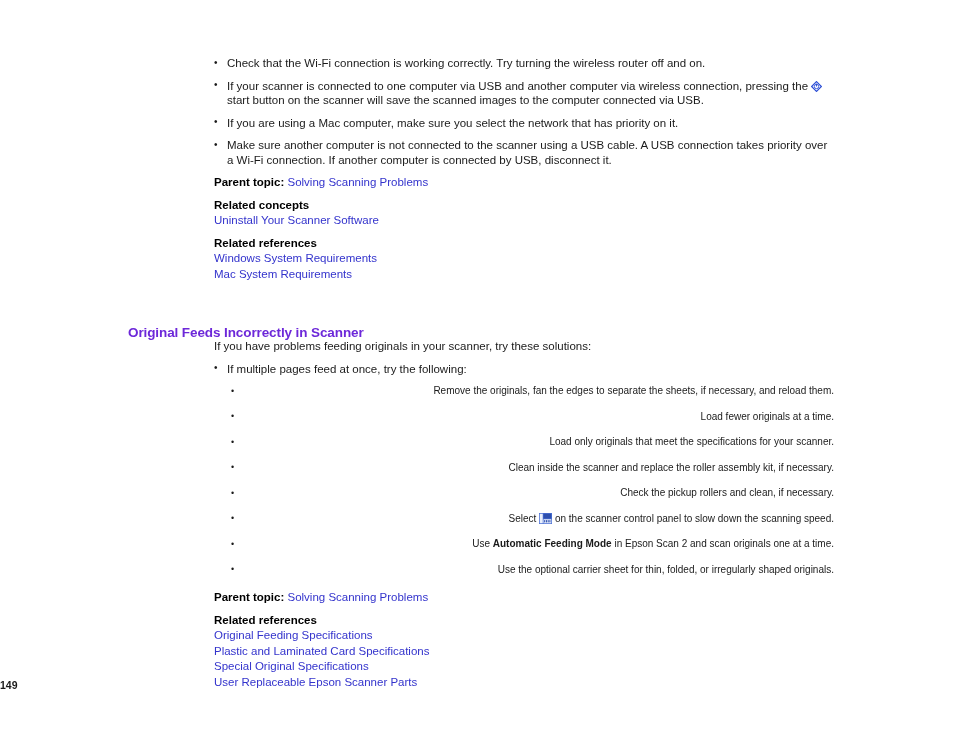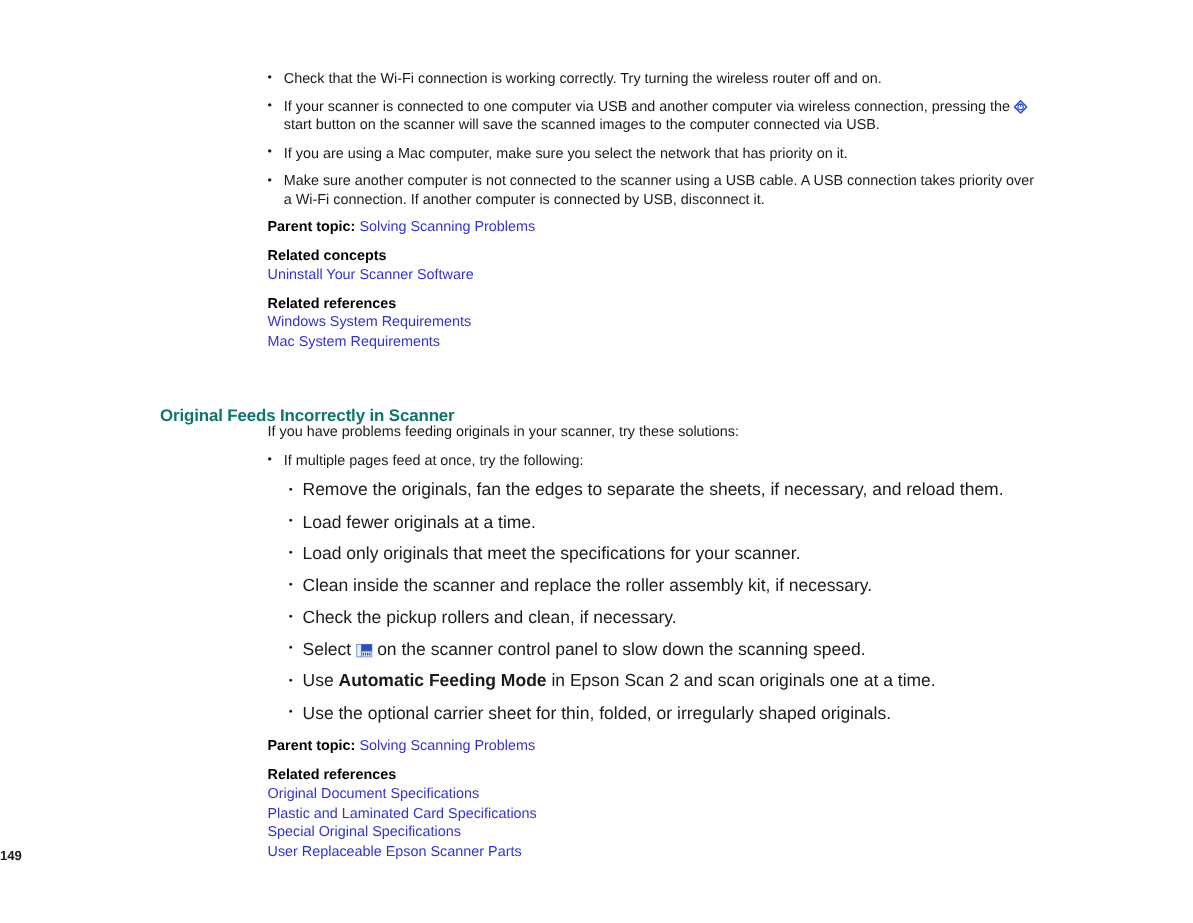--- a/index.html
+++ b/index.html
@@ -63,23 +63,24 @@
 
   ul.lvl2 {
     list-style: none;
     margin: 8px 0 0 0;
     padding: 0;
   }
   ul.lvl2 > li {
     position: relative;
     padding-left: 11px;
     margin: 0 0 11px 0;
-    font-size: 14px;
-    line-height: 14.5px;
-    color: #1a1a1a;
+    font-size: 10px;
+    line-height: 14.5px;
+    color: #1a1a1a;
+    text-align: right;
   }
   ul.lvl2 > li::before {
     content: "\2022";
     position: absolute;
     left: 0px;
     top: -0.5px;
     font-size: 9px;
     line-height: 14.5px;
     color: #1a1a1a;
   }
@@ -118,21 +119,21 @@
   .block-gap-c { margin-top: 6px; }
 
   
   .heading {
     position: absolute;
     left: 128px;
     top: 314px;
     font-size: 13.5px;
     font-weight: bold;
     letter-spacing: -0.1px;
-    color: #0f766e;
+    color: #6d28d9;
   }
 
   .section2 {
     position: absolute;
     left: 214px;
     top: 339px;
     width: 620px;
   }
 
   
@@ -264,21 +265,21 @@
         </div>
       </li>
     </ul>
 
     <p class="parent-topic block-gap-a">
       <span class="bold">Parent topic:</span>
       <a href="#" class="link inline">Solving Scanning Problems</a>
     </p>
 
     <p class="sec-label block-gap-b">Related references</p>
-    <a href="#" class="link">Original Document Specifications</a>
+    <a href="#" class="link">Original Feeding Specifications</a>
     <a href="#" class="link">Plastic and Laminated Card Specifications</a>
     <a href="#" class="link">Special Original Specifications</a>
     <a href="#" class="link">User Replaceable Epson Scanner Parts</a>
   </div>
 
   <div class="pagenum">149</div>
 
 </div>
 
 </body></html>

